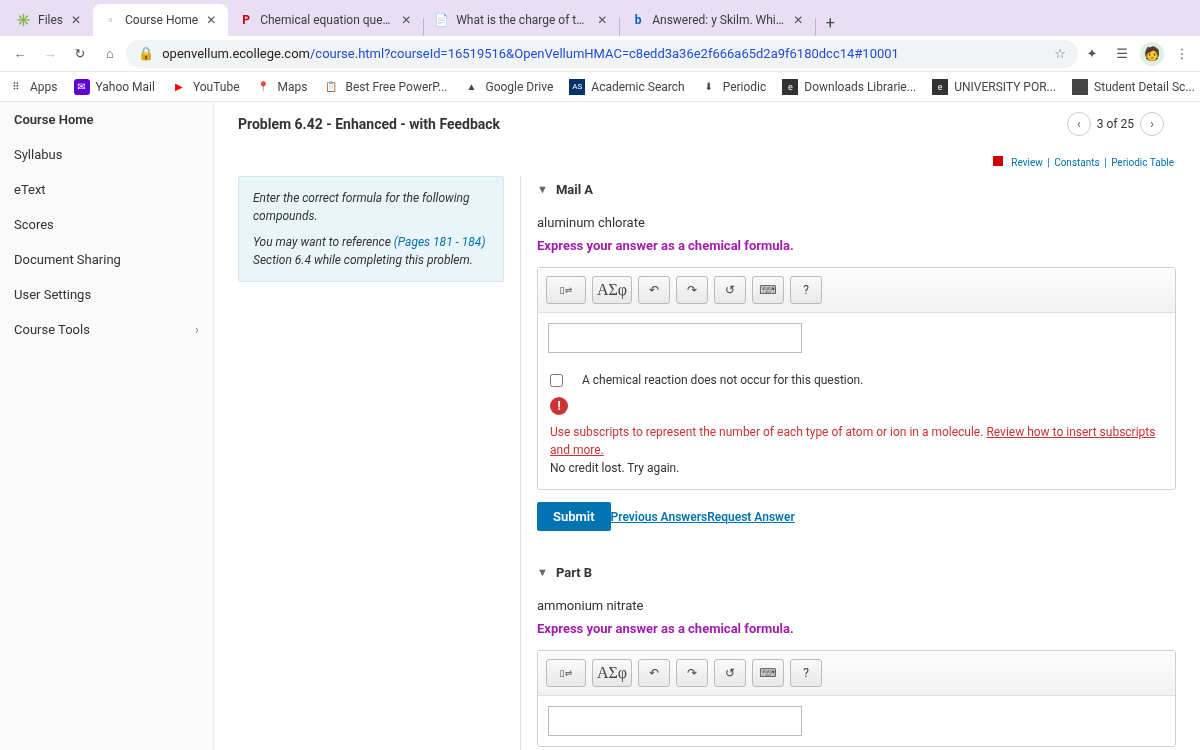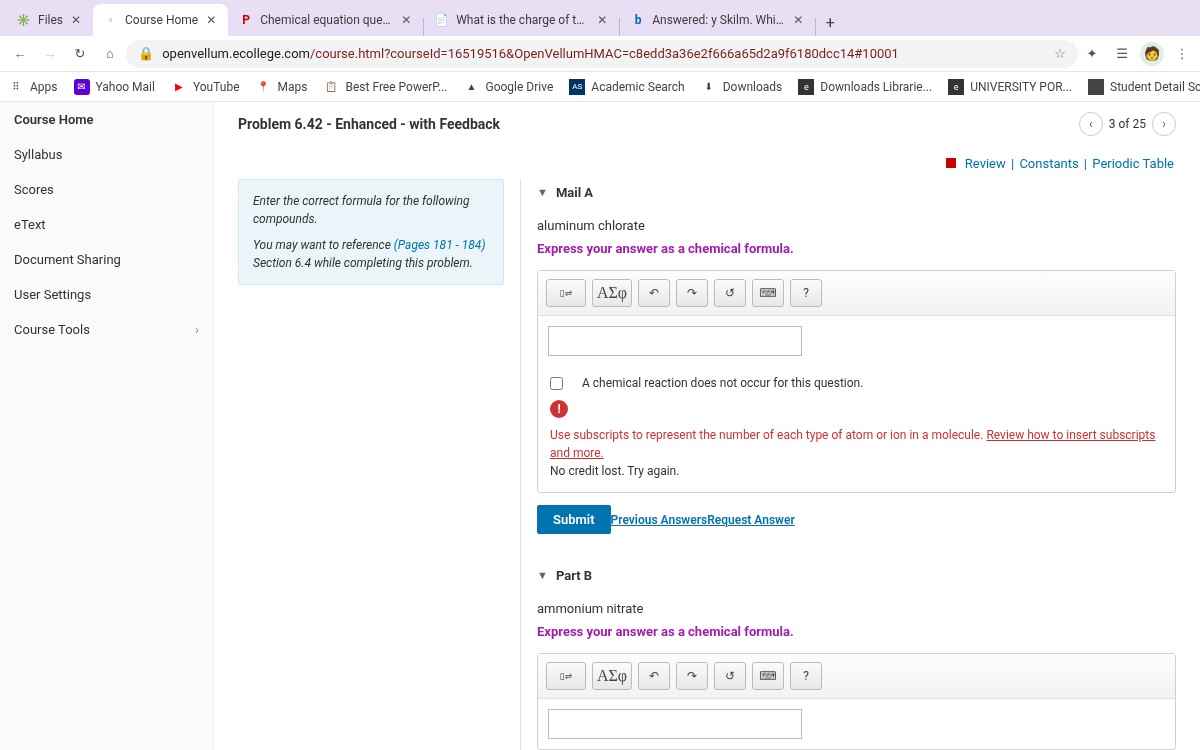--- a/index.html
+++ b/index.html
@@ -12,45 +12,45 @@
 .tab .favicon { width: 16px; height: 16px; display: flex; align-items: center; justify-content: center; flex-shrink: 0; }
 .tab .title { white-space: nowrap; overflow: hidden; text-overflow: ellipsis; flex: 1; min-width: 0; }
 .tab .close { width: 14px; height: 14px; color: #555; font-size: 12px; display: flex; align-items: center; justify-content: center; flex-shrink: 0; }
 .tab-sep { width: 1px; height: 18px; background: #c0b3d2; margin: 0 0; }
 .newtab { width: 28px; height: 28px; display: flex; align-items: center; justify-content: center; color: #444; font-size: 16px; }
 
 .toolbar { height: 36px; background: #fff; display: flex; align-items: center; padding: 0 6px; gap: 2px; border-bottom: 1px solid #e6e6e6; }
 .tbtn { width: 28px; height: 28px; display: flex; align-items: center; justify-content: center; color: #555; border-radius: 50%; }
 .addr { flex: 1; height: 28px; background: #f1f3f4; border-radius: 14px; display: flex; align-items: center; padding: 0 12px; gap: 8px; font-size: 13px; color: #555; }
 .addr .lock { color: #777; }
-.addr .url-dim { color: #7f1d1d; }
+.addr .url-dim { color: #1d4ed8; }
 .addr .url-dark { color: #222; }
 .star { color: #777; }
 .rightIcons { display: flex; align-items: center; gap: 6px; }
 .rightIcons .ext { width: 24px; height: 24px; display: flex; align-items: center; justify-content: center; color: #555; }
 .profile { width: 24px; height: 24px; border-radius: 50%; background: #dff0e0; display:flex;align-items:center;justify-content:center;font-size:13px; }
 
 .bookmarks { height: 30px; background: #fff; display: flex; align-items: center; padding: 0 8px; gap: 16px; font-size: 12px; color: #444; border-bottom: 1px solid #e6e6e6; }
 .bm { display: flex; align-items: center; gap: 6px; white-space: nowrap; }
 .bm .fav { width: 16px; height: 16px; display:flex;align-items:center;justify-content:center; font-size: 10px; }
 .bookmarks .spacer { flex: 1; }
 
 
 .page { display: flex; height: calc(750px - 36px - 36px - 30px); }
 .sidebar { width: 214px; background: #fafafa; border-right: 1px solid #ededed; }
 .sidebar .item { display: flex; align-items: center; justify-content: space-between; padding: 10px 14px; font-size: 13px; color: #333; font-weight: 600; }
 .sidebar .item.sub { font-weight: 400; color: #333; }
 .main { flex: 1; display: flex; flex-direction: column; min-width: 0; }
 
-.problem-header { display: flex; align-items: center; justify-content: space-between; padding: 10px 24px 16px 24px; }
+.problem-header { display: flex; align-items: center; justify-content: space-between; padding: 10px 36px 16px 24px; }
 .problem-title { font-size: 14px; font-weight: 700; color: #333; }
 .pager { display: flex; align-items: center; gap: 6px; font-size: 12px; }
 .pager .circle { width: 24px; height: 24px; border: 1px solid #ccc; border-radius: 50%; display:flex;align-items:center;justify-content:center; color:#555; }
 
-.refs { text-align: right; padding: 4px 24px 8px; font-size: 13px; color: #0073b1; }
+.refs { text-align: right; padding: 4px 24px 8px; font-size: 10px; color: #0073b1; }
 .refs .dots { width:10px;height:10px; display:inline-block; background:#c00; margin-right:4px; }
 .refs span { margin: 0 2px; }
 
 .content-area { display: flex; flex: 1; overflow: hidden; }
 .left-col { width: 290px; padding: 0 0 12px 24px; flex-shrink:0;font-style:italic;}
 .instruction-box { background: #e9f5f9; border: 1px solid #d0e8f0; padding: 12px 14px; font-size: 12px; color: #333; line-height: 1.5; border-radius: 2px; }
 .instruction-box .link { color: #0073b1; }
 .instruction-box p { margin-bottom: 8px; }
 .instruction-box p:last-child { margin-bottom: 0; }
 
@@ -163,21 +163,21 @@
   <div class="bm">
       <span class="fav">▲</span>
       <span>Google Drive</span>
     </div>
   <div class="bm">
       <span class="fav" style="background:#036;color:#fff;font-size:8px;">AS</span>
       <span>Academic Search</span>
     </div>
   <div class="bm">
       <span class="fav">⬇</span>
-      <span>Downloads</span>
+      <span>Periodic</span>
     </div>
   <div class="bm">
       <span class="fav" style="background:#333;color:#fff;font-size:9px;">e</span>
       <span>Downloads Librarie...</span>
     </div>
   <div class="bm">
       <span class="fav" style="background:#333;color:#fff;font-size:9px;">e</span>
       <span>UNIVERSITY POR...</span>
     </div>
   <div class="bm">
@@ -190,24 +190,24 @@
 
 <div class="page">
   <div class="sidebar">
     <div class="item">
         <span>Course Home</span>
       </div>
     <div class="item sub">
         <span>Syllabus</span>
       </div>
     <div class="item sub">
+        <span>eText</span>
+      </div>
+    <div class="item sub">
         <span>Scores</span>
-      </div>
-    <div class="item sub">
-        <span>eText</span>
       </div>
     <div class="item sub">
         <span>Document Sharing</span>
       </div>
     <div class="item sub">
         <span>User Settings</span>
       </div>
     <div class="item sub">
         <span>Course Tools</span>
         <span style="color:#888;">›</span>

